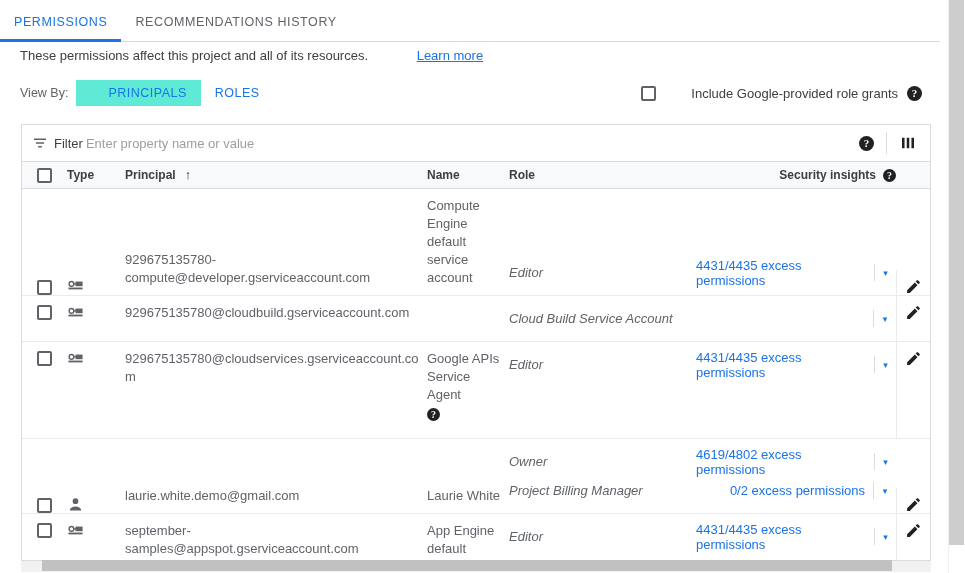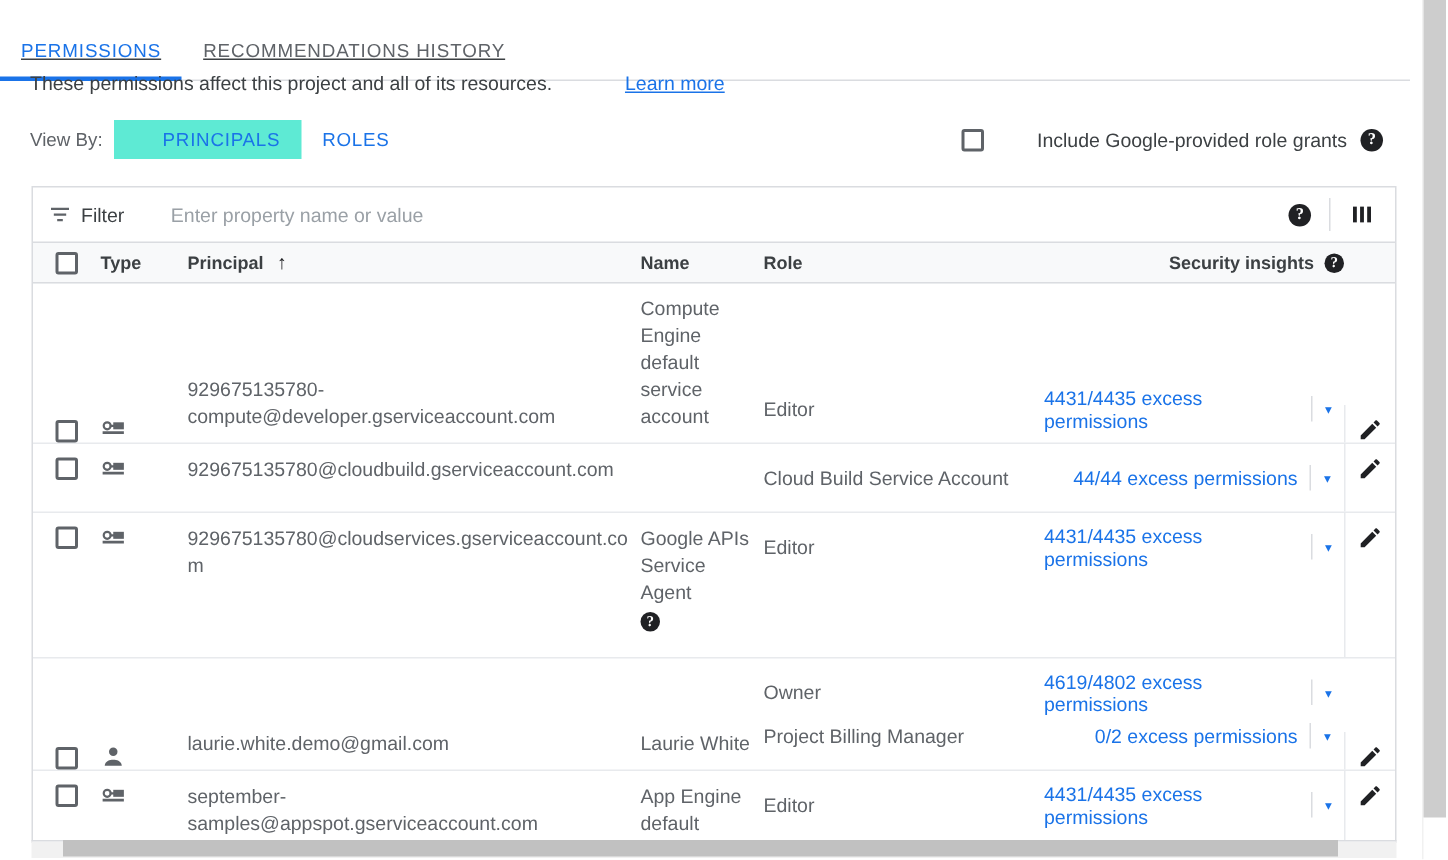--- a/index.html
+++ b/index.html
@@ -9,23 +9,23 @@
     background: #ffffff;
     font-family: "Liberation Sans", sans-serif;
     font-size: 13px;
     color: #3c4043;
     overflow: hidden;
   }
   .page { position: relative; width: 965px; height: 573px; background:#fff; }
 
   
   .tabstrip {
-    position: absolute; left: 0; top: 16px; width: 940px; height: 38px;
+    position: absolute; left: 0; top: 4px; width: 940px; height: 38px;
     border-bottom: 1px solid #dadce0;
-    display: flex; align-items: flex-end; text-decoration: underline;
+    display: flex; align-items: flex-end;
   }
   .tab {
     height: 38px; display: flex; align-items: center; justify-content: center;
     padding: 0 14px; font-size: 12.5px; letter-spacing: .6px;
     color: #5f6368; cursor: pointer; position: relative; white-space: nowrap;
   }
   .tab.active { color: #1a73e8; font-weight: 500; }
   .tab.active::after {
     content: ""; position: absolute; left: 0; right: 0; bottom: -1px;
     height: 3px; background: #1a73e8;
@@ -68,21 +68,21 @@
   
   .card {
     position: absolute; left: 21px; top: 124px; width: 910px; height: 438px;
     border: 1px solid #dadce0; background: #fff; overflow: hidden;
   }
   .filterbar {
     height: 37px; border-bottom: 1px solid #dadce0;
     display: flex; align-items: center; padding: 0 9px;
   }
   .filter-ico { width: 18px; height: 18px; flex: none; margin-right: 5px; }
-  .filter-word { font-size: 13px; color: #3c4043; margin-right: 29px; }
+  .filter-word { font-size: 13px; color: #3c4043; margin-right: 1px; }
   .filter-input {
     border: 0; outline: none; flex: 1; font-size: 13px;
     font-family: "Liberation Sans", sans-serif; color: #3c4043; background: transparent;
   }
   .filter-input::placeholder { color: #9aa0a6; }
   .fb-sep { width: 1px; height: 22px; background: #dadce0; margin: 0 12px; }
   .cols-ico { width: 18px; height: 18px; cursor: pointer; margin-right: 4px; flex: none; }
 
   
   .thead {
@@ -104,21 +104,21 @@
 
   .thead .c-chk  { padding-top: 0; align-items: center; }
   .thead .c-type { padding-top: 0; align-items: center; }
   .thead .c-prin, .thead .c-name, .thead .c-role { padding-top: 0; padding-bottom: 0; display: flex; align-items: center; }
   .thead .c-sec  { padding: 0; display: flex; align-items: center; justify-content: flex-end; gap: 7px; padding-right: 0; }
   .thead .c-edit { padding-top: 0; align-items: center; border-left: 1px solid #dadce0; }
 
   .sortarrow { margin-left: 9px; font-size: 13px; color: #202124; font-weight: bold; }
 
   .rolecell { display: flex; flex-direction: column; }
-  .roleline { height: 29px; display: flex; align-items: center; }
+  .roleline { height: 29px; display: flex; align-items: center; font-style: italic; }
   .secwrap { display: flex; flex-direction: column; align-items: flex-end; }
   .secline {
     height: 29px; display: flex; align-items: center; justify-content: flex-end; gap: 0;
   }
   .seclink {
     color: #1a73e8; font-size: 13px; cursor: pointer; padding-right: 8px;
   }
   .secdiv { width: 1px; height: 17px; background: #dadce0; }
   .caret {
     width: 22px; text-align: center; color: #1a73e8; font-size: 9px; cursor: pointer;
@@ -276,21 +276,20 @@
           <div class="c-prin">929675135780@cloudbuild.gserviceaccount.com</div>
           <div class="c-name"></div>
           <div class="c-role">
             <div class="rolecell">
               <div class="roleline">Cloud Build Service Account</div>
             </div>
           </div>
           <div class="c-sec">
             <div class="secwrap">
               <div class="secline">
-                <span class="seclink">44/44 excess permissions</span>
                 <span class="secdiv"></span>
                 <span class="caret">▾</span>
               </div>
             </div>
           </div>
           <div class="c-edit">
             <svg class="pencil" viewBox="0 0 24 24">
               <path fill="#202124" d="M3 17.3V21h3.7L17.6 10.1l-3.7-3.7L3 17.3zM20.7 7.1c.4-.4.4-1 0-1.4l-2.4-2.4c-.4-.4-1-.4-1.4 0l-1.8 1.8 3.8 3.8 1.8-1.8z"></path>
             </svg>
           </div>

